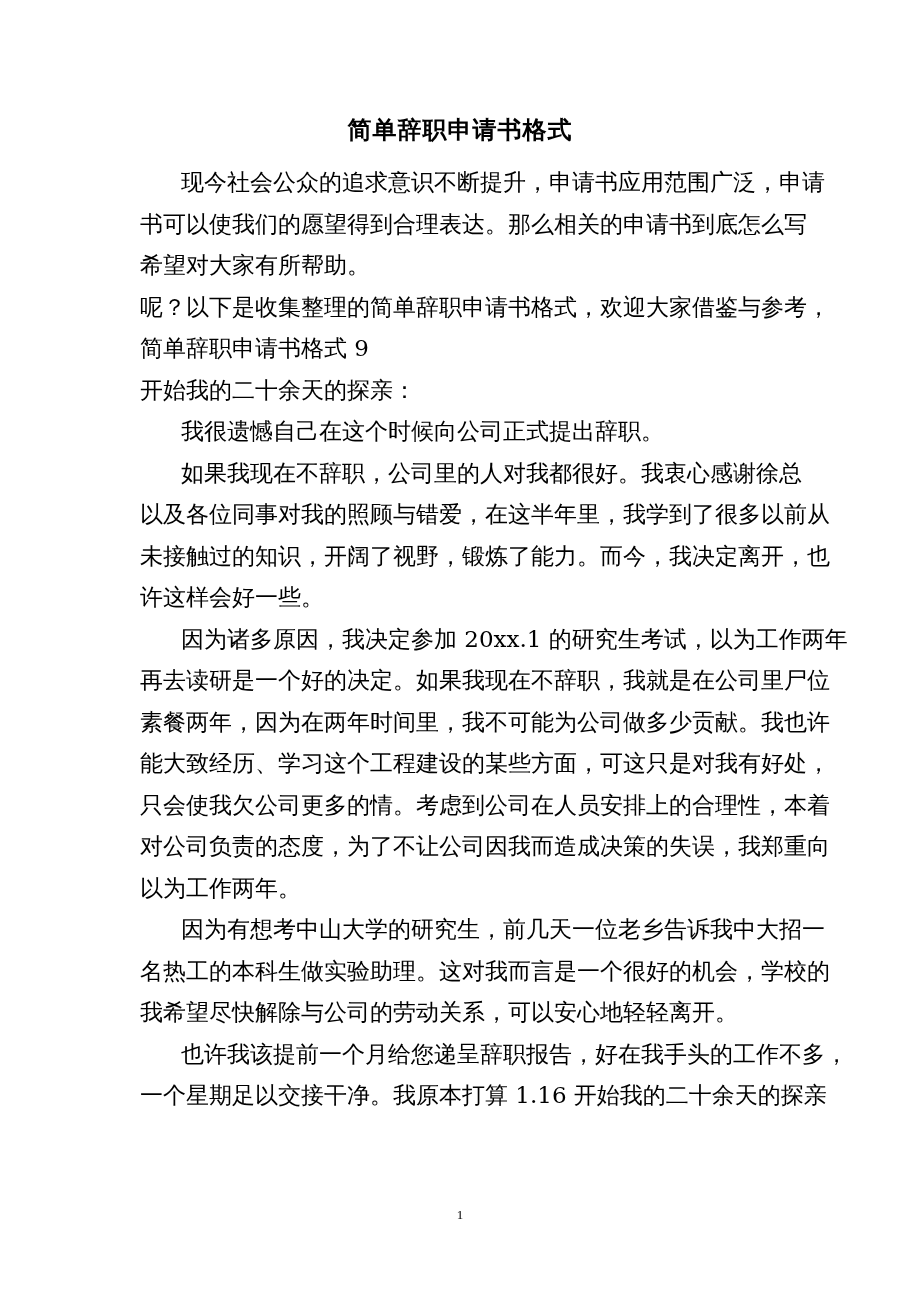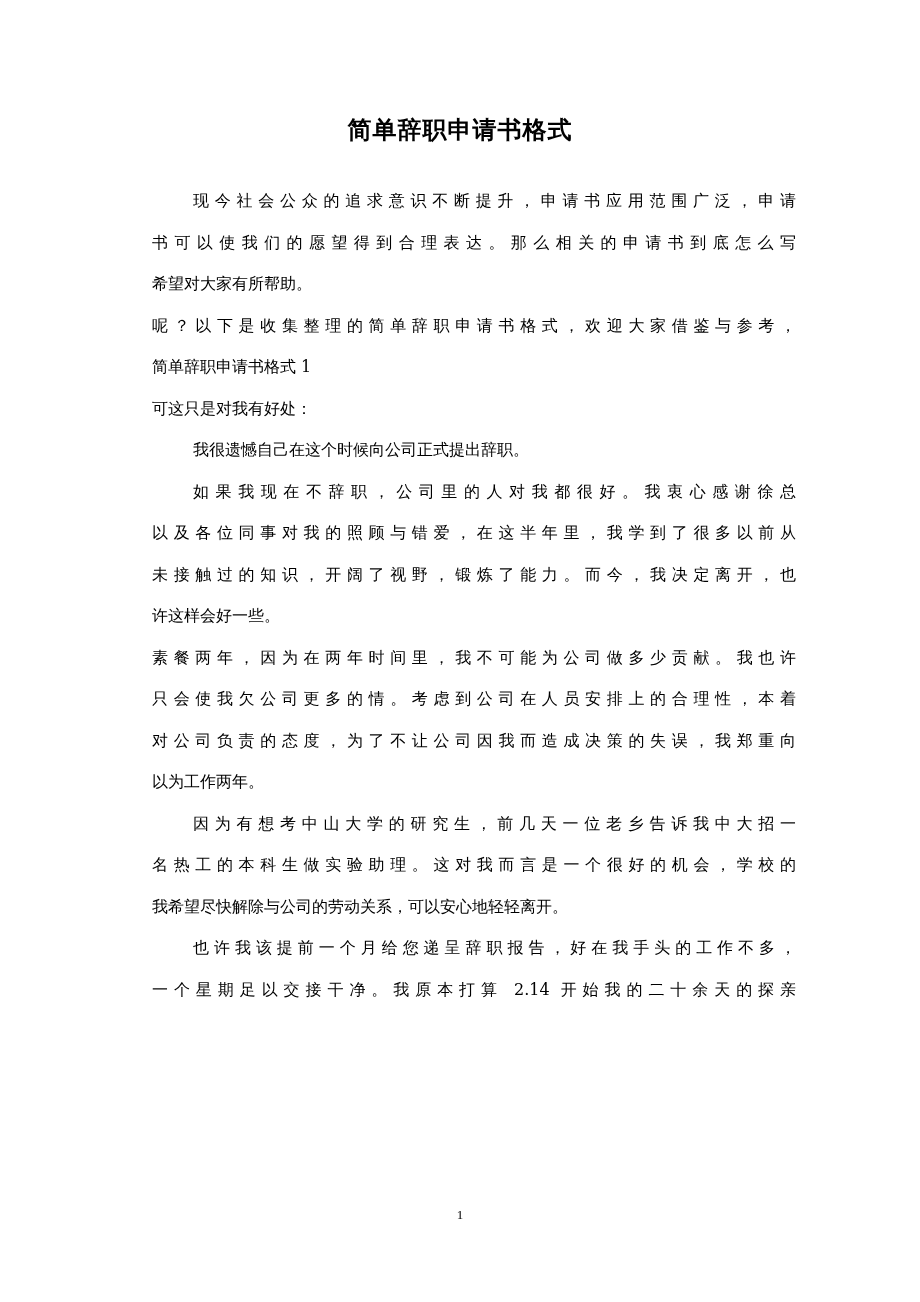--- a/index.html
+++ b/index.html
@@ -29,26 +29,25 @@
       width: 920px;
       text-align: center;
       font-size: 24px;
       font-weight: bold;
       letter-spacing: 1px;
       line-height: 40px;
     }
     .body {
       position: absolute;
       left: 140px;
-      top: 180px;
+      top: 162px;
       width: 644px;
-      font-size: 16px;
+      font-size: 23px;
       line-height: 41.5px;
       text-align: justify;
-      margin-left: 12px;
     }
     .line {
       display: block;
       white-space: nowrap;
       height: 41.5px;
       text-align: justify;
       text-align-last: justify;
     }
     .line.last {
       text-align-last: left;
@@ -75,51 +74,54 @@
   <div class="body">
 
     <div>
       <span class="line indent">现今社会公众的追求意识不断提升，申请书应用范围广泛，申请</span>
       <span class="line">书可以使我们的愿望得到合理表达。那么相关的申请书到底怎么写</span>
       <span class="line last">希望对大家有所帮助。</span>
       <span class="line">呢？以下是收集整理的简单辞职申请书格式，欢迎大家借鉴与参考，</span>
     </div>
 
     <div>
-      <span class="line last">简单辞职申请书格式 1</span>
+      <span class="line last">简单辞职申请书格式 9</span>
     </div>
 
     <div>
-      <span class="line last">可这只是对我有好处：</span>
+      <span class="line last">开始我的二十余天的探亲：</span>
     </div>
 
     <div>
       <span class="line indent last">我很遗憾自己在这个时候向公司正式提出辞职。</span>
     </div>
 
     <div>
       <span class="line indent">如果我现在不辞职，公司里的人对我都很好。我衷心感谢徐总</span>
       <span class="line">以及各位同事对我的照顾与错爱，在这半年里，我学到了很多以前从</span>
       <span class="line">未接触过的知识，开阔了视野，锻炼了能力。而今，我决定离开，也</span>
       <span class="line last">许这样会好一些。</span>
     </div>
 
     <div>
+      <span class="line indent">因为诸多原因，我决定参加 20xx.1 的研究生考试，以为工作两年</span>
+      <span class="line">再去读研是一个好的决定。如果我现在不辞职，我就是在公司里尸位</span>
       <span class="line">素餐两年，因为在两年时间里，我不可能为公司做多少贡献。我也许</span>
+      <span class="line">能大致经历、学习这个工程建设的某些方面，可这只是对我有好处，</span>
       <span class="line">只会使我欠公司更多的情。考虑到公司在人员安排上的合理性，本着</span>
       <span class="line">对公司负责的态度，为了不让公司因我而造成决策的失误，我郑重向</span>
       <span class="line last">以为工作两年。</span>
     </div>
 
     <div>
       <span class="line indent">因为有想考中山大学的研究生，前几天一位老乡告诉我中大招一</span>
       <span class="line">名热工的本科生做实验助理。这对我而言是一个很好的机会，学校的</span>
       <span class="line last">我希望尽快解除与公司的劳动关系，可以安心地轻轻离开。</span>
     </div>
 
     <div>
       <span class="line indent">也许我该提前一个月给您递呈辞职报告，好在我手头的工作不多，</span>
-      <span class="line">一个星期足以交接干净。我原本打算 2.14 开始我的二十余天的探亲</span>
+      <span class="line">一个星期足以交接干净。我原本打算 1.16 开始我的二十余天的探亲</span>
     </div>
   </div>
 
   <div class="page-number">1</div>
 </div>
 
 </body></html>

